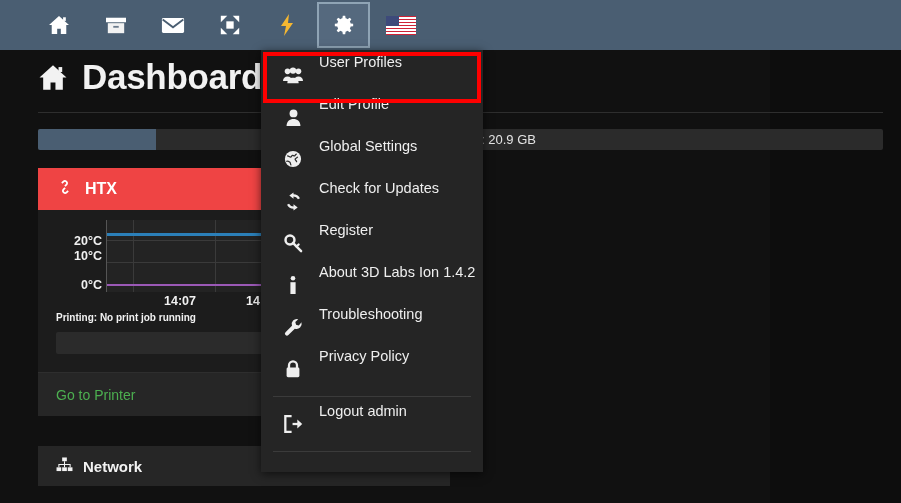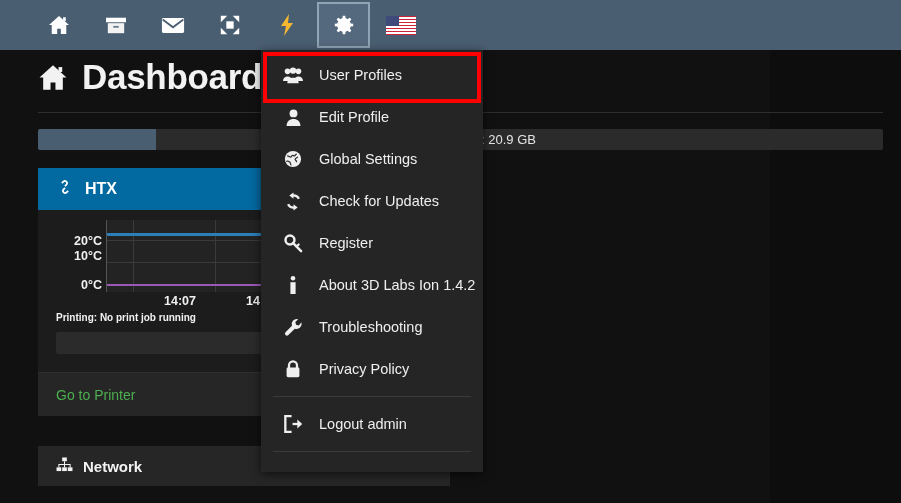--- a/index.html
+++ b/index.html
@@ -271,21 +271,20 @@
     width: 222px;
     background: #252525;
     z-index: 30;
     padding: 4px 0 0 0;
     box-sizing: border-box;
     box-shadow: 0 2px 9px rgba(0,0,0,0.6);
   }
   .menu-item {
     height: 42px;
     display: flex;
-    align-items: center;
     padding-left: 22px;
     gap: 16px;
     box-sizing: border-box;
     cursor: pointer;
   }
   .menu-item .mi-label {
     font-size: 14.5px;
     color: #efefef;
     white-space: nowrap;
   }
@@ -397,21 +396,21 @@
   </div>
 
   <div id="title-rule"></div>
 
   <div id="diskbar">
     <div id="diskbar-fill" style="width: 118.3px;"></div>
     <div id="diskbar-label">Free Disk Space: 20.9 GB</div>
   </div>
 
   <div id="htx-card">
-    <div id="htx-head" style="background: #0369a1;">
+    <div id="htx-head" style="background: #ef4444;">
       <span>
         <svg width="18" height="18" viewBox="0 0 20 20">
           <path d="M7.5 3.2a3.4 3.4 0 0 1 4.8 4.8l-1.7 1.7-1.4-1.4 1.7-1.7a1.4 1.4 0 0 0-2-2L7.2 6.3 5.8 4.9z" fill="#ffffff"></path>
           <path d="M12.5 16.8a3.4 3.4 0 0 1-4.8-4.8l1.7-1.7 1.4 1.4-1.7 1.7a1.4 1.4 0 0 0 2 2l1.7-1.7 1.4 1.4z" fill="#ffffff"></path>
         </svg>
       </span>
       <span id="htx-title">HTX</span>
     </div>
 
     <div id="htx-body">

